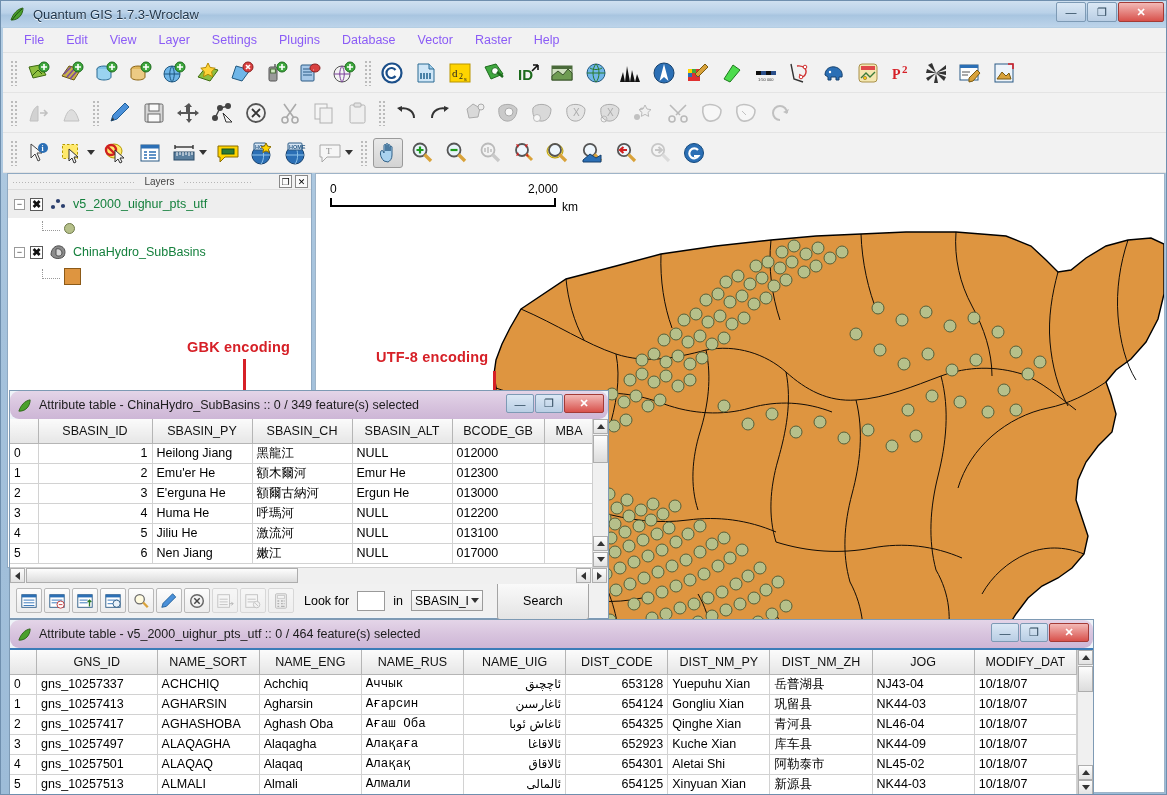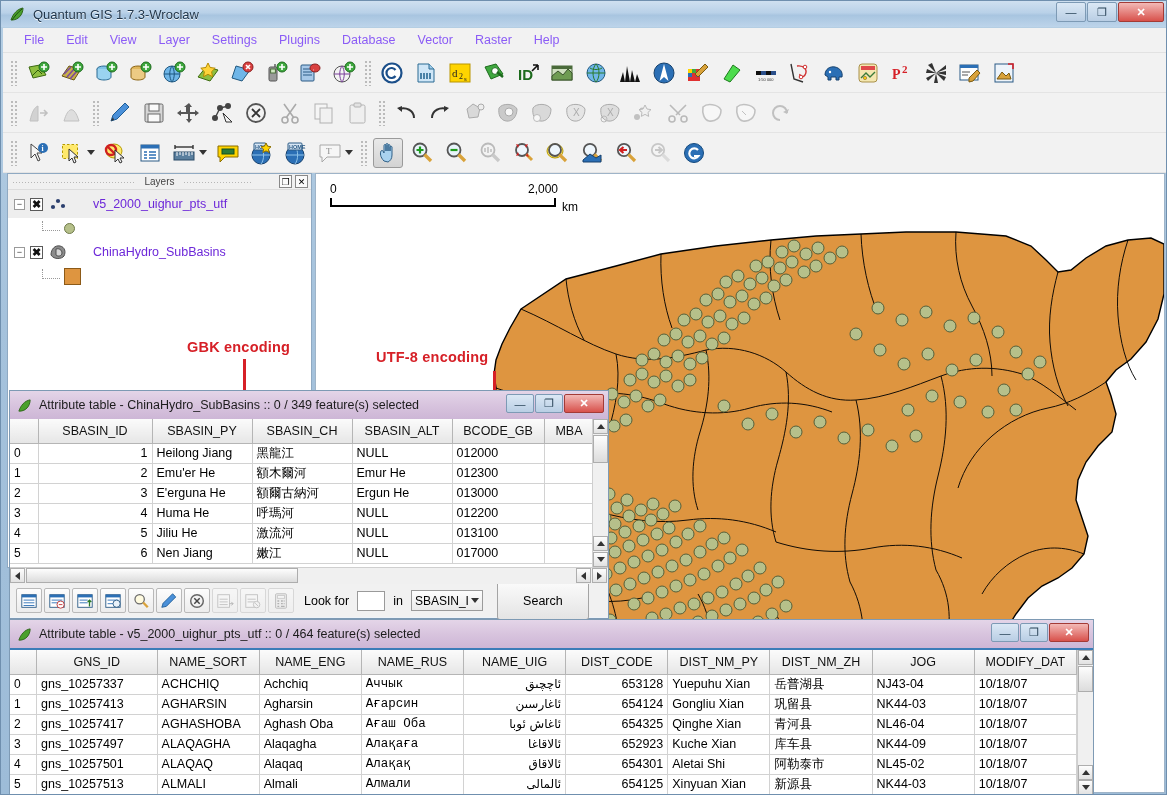--- a/index.html
+++ b/index.html
@@ -115,21 +115,21 @@
     width:11px;height:11px;border:1px solid #9a9a9a;background:#fff;
     display:flex;align-items:center;justify-content:center;
     font-size:9px;line-height:1;color:#333; margin-right:5px;
   }
   .lr-check{
     width:13px;height:13px;border:1px solid #5a5a5a;background:#fff;
     display:flex;align-items:center;justify-content:center;
     font-size:11px;line-height:1;color:#111;font-weight:bold;margin-right:6px;
   }
   .lr-icon{ width:18px;height:18px; margin-right:6px; }
-  .lr-name{ font-size:12.5px; color:#6d28d9;margin-left:20px; }
+  .lr-name{ font-size:12.5px; color:#15803d; }
   .layer-sym{ padding-left:34px; display:flex; align-items:center; height:20px; }
   .layer-sym .dashline{
     width:18px;height:10px;border-left:1px dotted #999;border-bottom:1px dotted #999;
     margin-right:4px; margin-bottom:4px;
   }
   .sym-dot{ width:11px;height:11px;border-radius:50%;background:#b6c08a;border:1px solid #6f7a4a; }
   .sym-box{ width:17px;height:17px;background:#de9540;border:1px solid #8c5a18; }
 
   
   #map-canvas{
@@ -151,21 +151,21 @@
     position:absolute; color:#d62027; font-weight:bold; font-size:14.5px;
     letter-spacing:.2px;
   }
   .anno-line{ position:absolute; background:#d62027; }
 
   
   .attr-win{ position:absolute; border:1px solid #7e9ab4; background:#eef3f8; }
   .attr-tb{
     height:28px;
     background:linear-gradient(to bottom,#e4d5e8 0%,#d8c4de 50%,#cdb6d6 100%);
-    display:flex;align-items:center; position:relative;
+    display:flex;align-items:center; position:relative;border-radius:9px;
   }
   .attr-tb .t-icon{ margin-left:7px; width:15px;height:15px; }
   .attr-tb .t-text{ margin-left:7px; font-size:12.5px; color:#1c1c1c; }
   .attr-tb .wbtns{ top:3px; right:4px; }
   .attr-tb .wbtn{ width:28px;height:19px; }
   .attr-tb .wbtn.close{ width:40px; }
 
   .grid-wrap{ position:relative; background:#fff; }
   table.grid{ border-collapse:collapse; table-layout:fixed; font-size:12.5px; }
   table.grid th{

